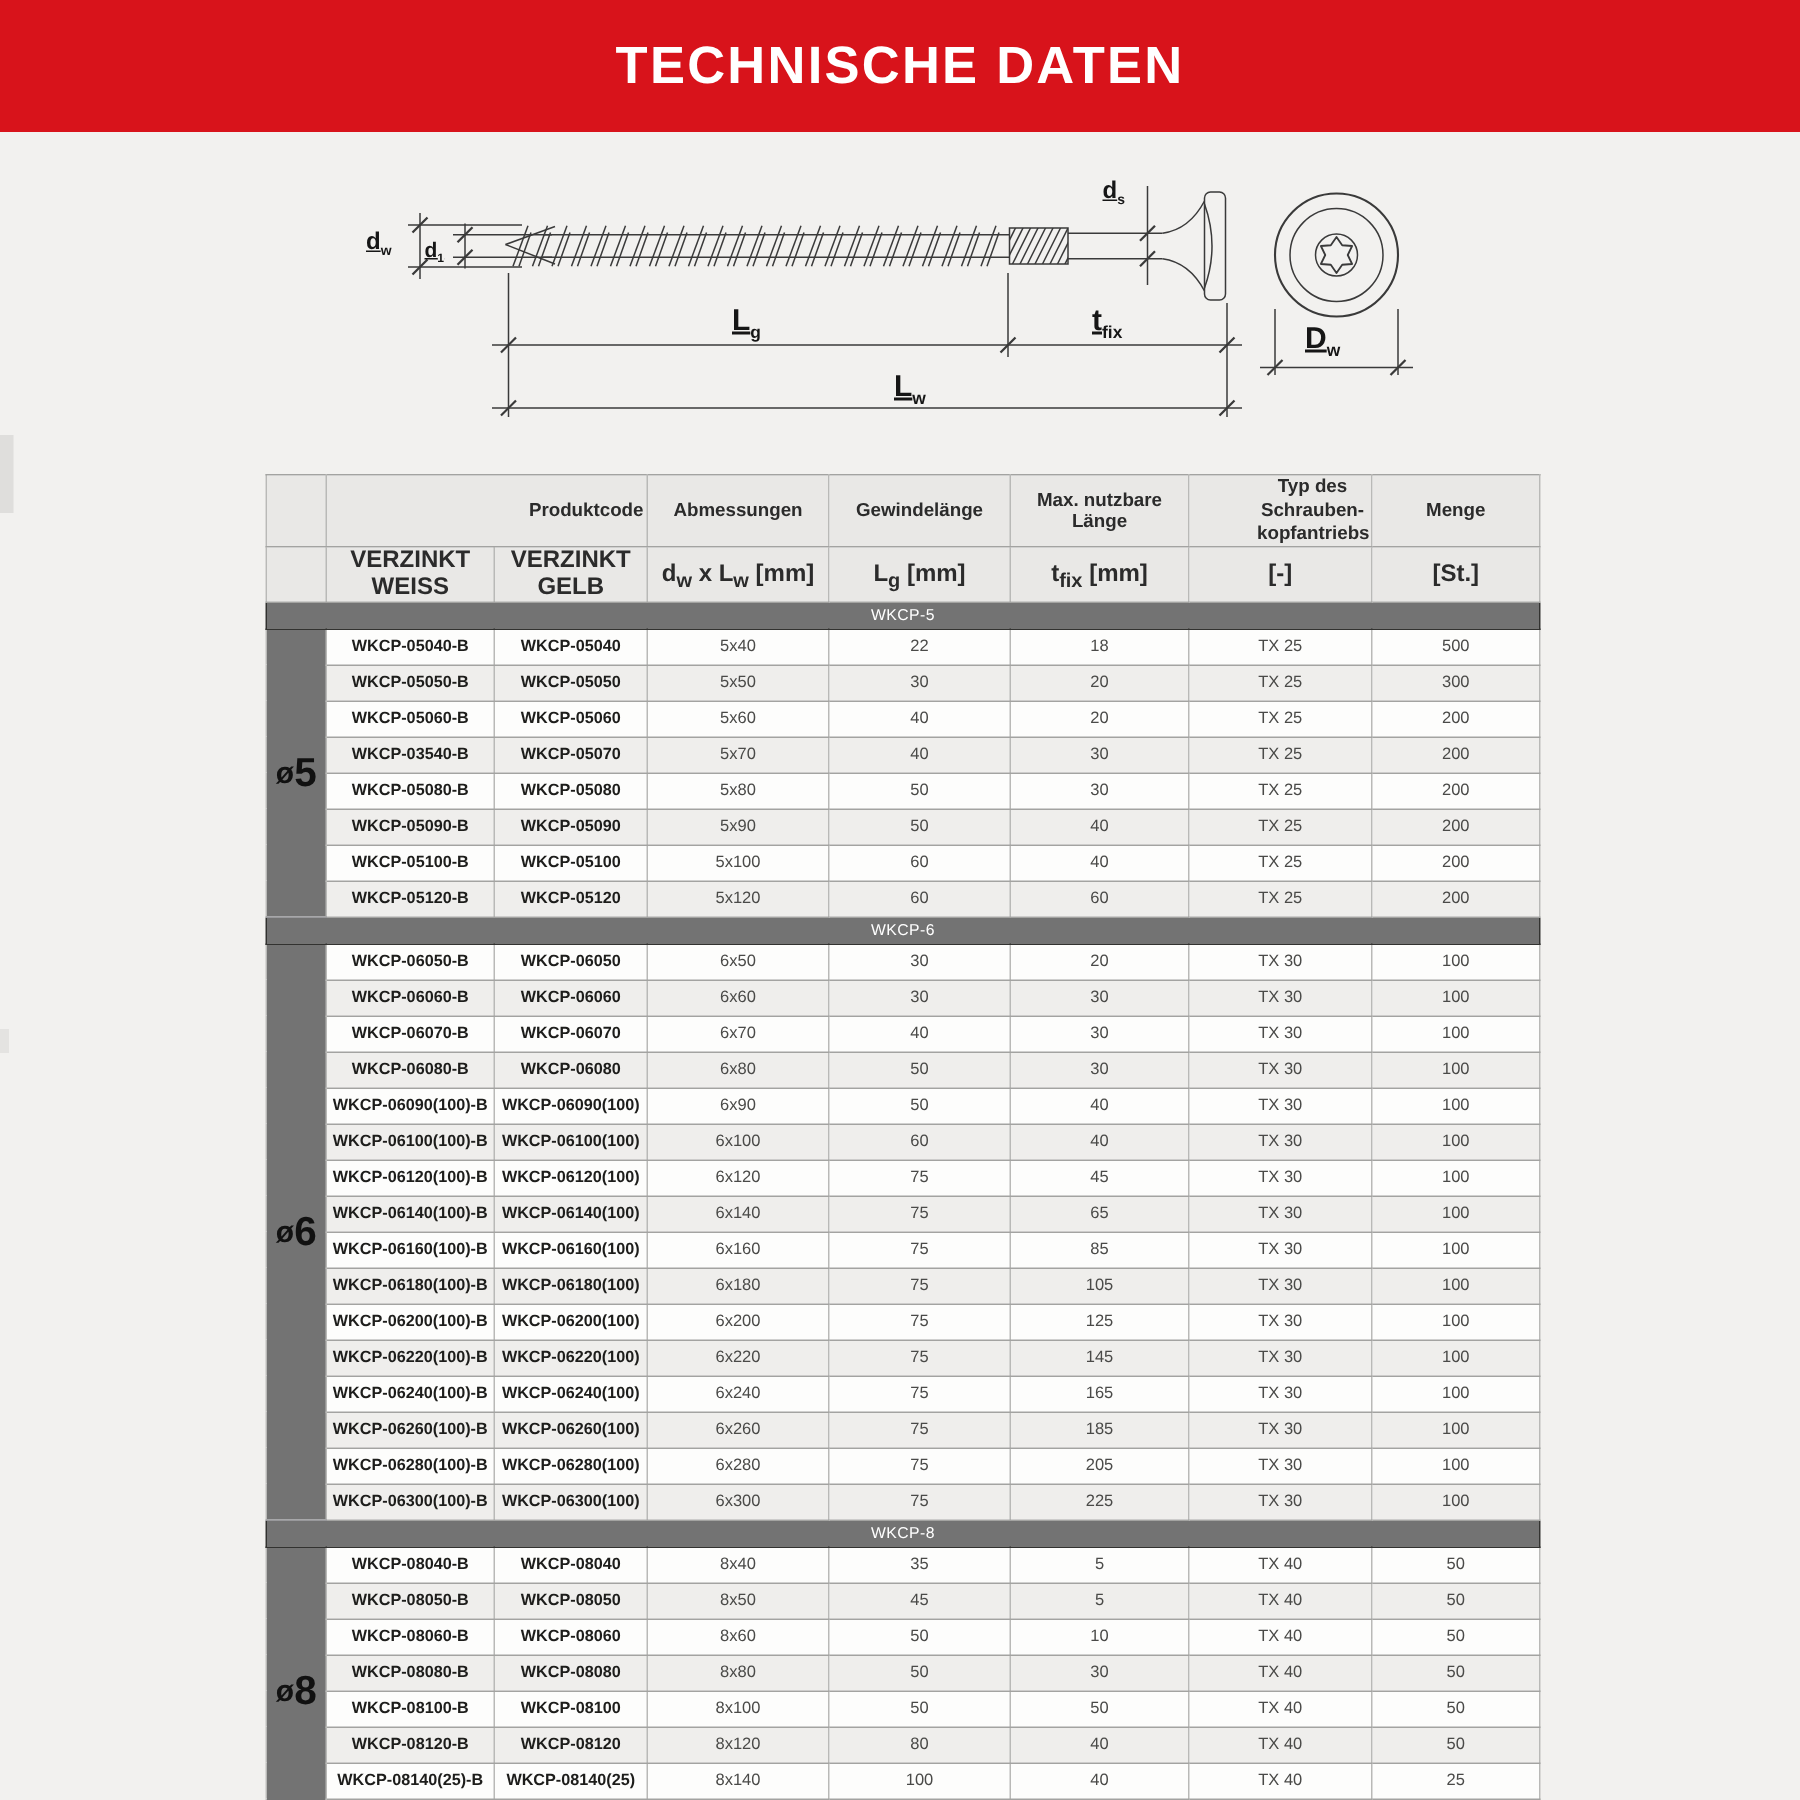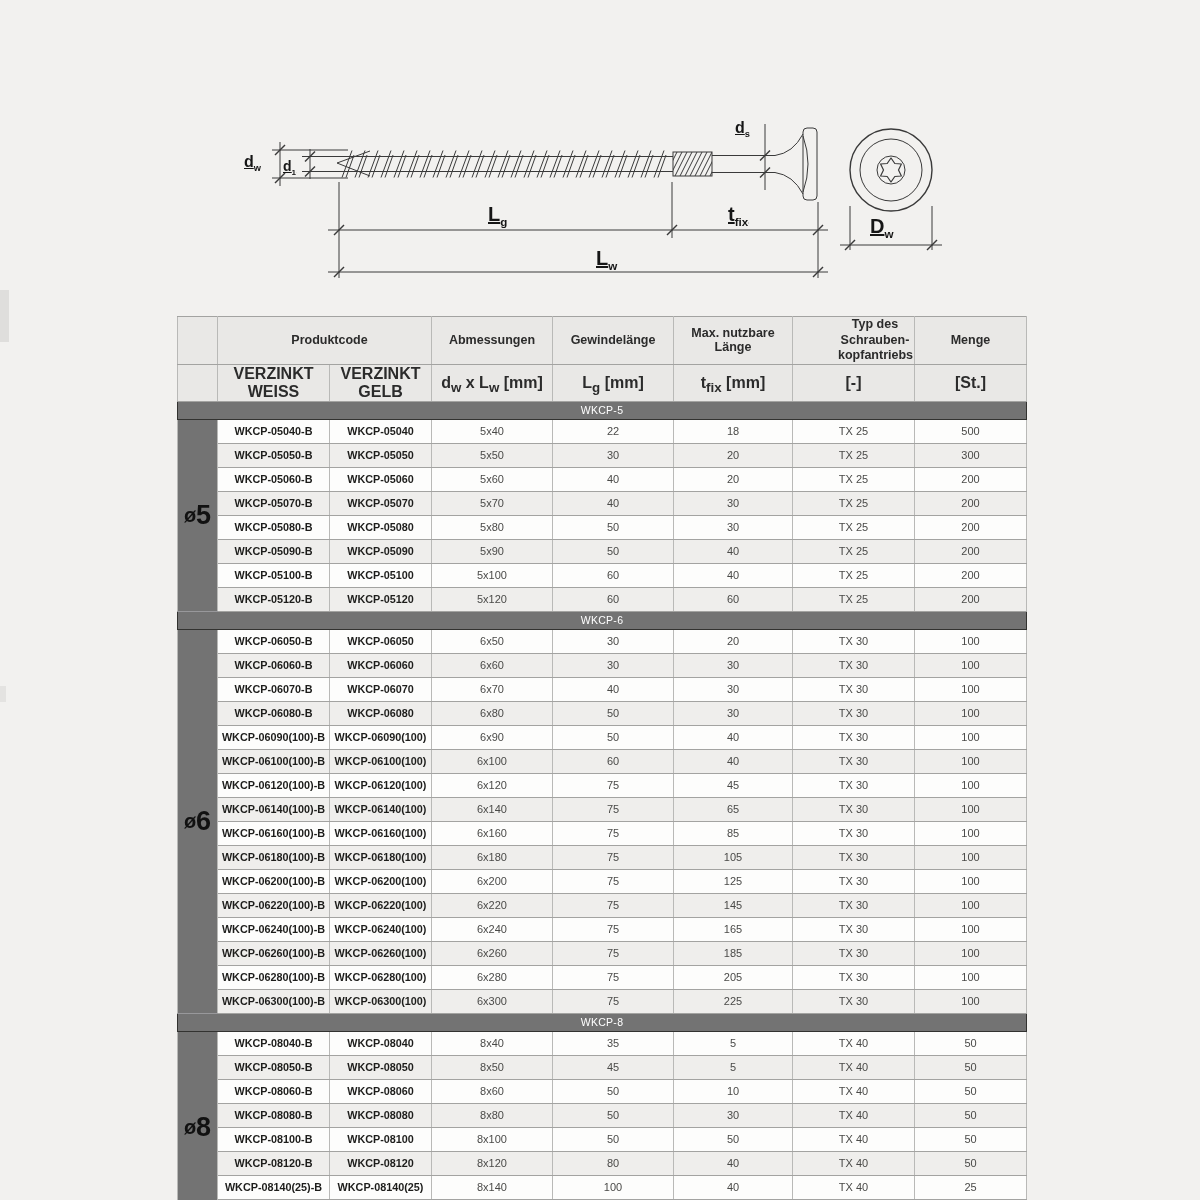--- a/index.html
+++ b/index.html
@@ -20,37 +20,40 @@
   .dim-label sub{font-size:58%;}
   
   .table-wrap{position:absolute;left:177px;top:316px;width:849px;}
   table{border-collapse:collapse;table-layout:fixed;width:849px;background:#fdfdfc;
         border:1px solid #98989b;}
   th,td{border:1px solid #b9b9b7;border-top-color:#a3a3a1;border-bottom-color:#a3a3a1;
         text-align:center;padding:0 2px;overflow:hidden;}
   thead th{background:#e9e8e6;color:#2b2b2b;font-size:12.5px;font-weight:bold;}
   tr.h1 th{height:46px;}
   tr.h2 th{height:36px;font-size:16px;}
-  th.pc{text-align:center;padding-left:12px;}
+  th.pc{text-align:right;padding-left:12px;}
   th.wrap2{white-space:pre-line;line-height:1.25;padding-left:45px;}
   td{height:23px;font-size:11px;color:#4a4a48;}
   td.code{font-weight:bold;color:#1d1d1b;font-size:10.8px;}
   tr.alt td{background:#efeeec;}
   tr.band-row td{background:#737373;color:#fff;height:17px;font-size:10.5px;
                  border-color:#323230;letter-spacing:.3px;}
   td.group-cell{background:#737373;font-weight:bold;font-size:27px;color:#111;
                 border-bottom-color:#98989b;margin-left:31px;}
   td.group-cell .gsym{font-size:20px;position:relative;top:-2px;}
   sub{line-height:0;}
 </style>
 </head>
 <body>
 
 <div class="page">
 
+  <header class="banner">
+    <h1>TECHNISCHE DATEN</h1>
+  </header>
 
   <div class="smudge sm1"></div>
   <div class="smudge sm2"></div>
 
   <section class="diagram">
     <svg width="740" height="208" viewBox="0 0 740 208">
       <defs>
         <clipPath id="knurlClip">
             <rect x="443" y="54" width="39" height="24"></rect>
           </clipPath>
@@ -277,21 +280,21 @@
           <tr>
             <td class="code">WKCP-05060-B</td>
             <td class="code">WKCP-05060</td>
             <td>5x60</td>
             <td>40</td>
             <td>20</td>
             <td>TX 25</td>
             <td>200</td>
           </tr>
           <tr class="alt">
-            <td class="code">WKCP-05070-B</td>
+            <td class="code">WKCP-03540-B</td>
             <td class="code">WKCP-05070</td>
             <td>5x70</td>
             <td>40</td>
             <td>30</td>
             <td>TX 25</td>
             <td>200</td>
           </tr>
           <tr>
             <td class="code">WKCP-05080-B</td>
             <td class="code">WKCP-05080</td>

